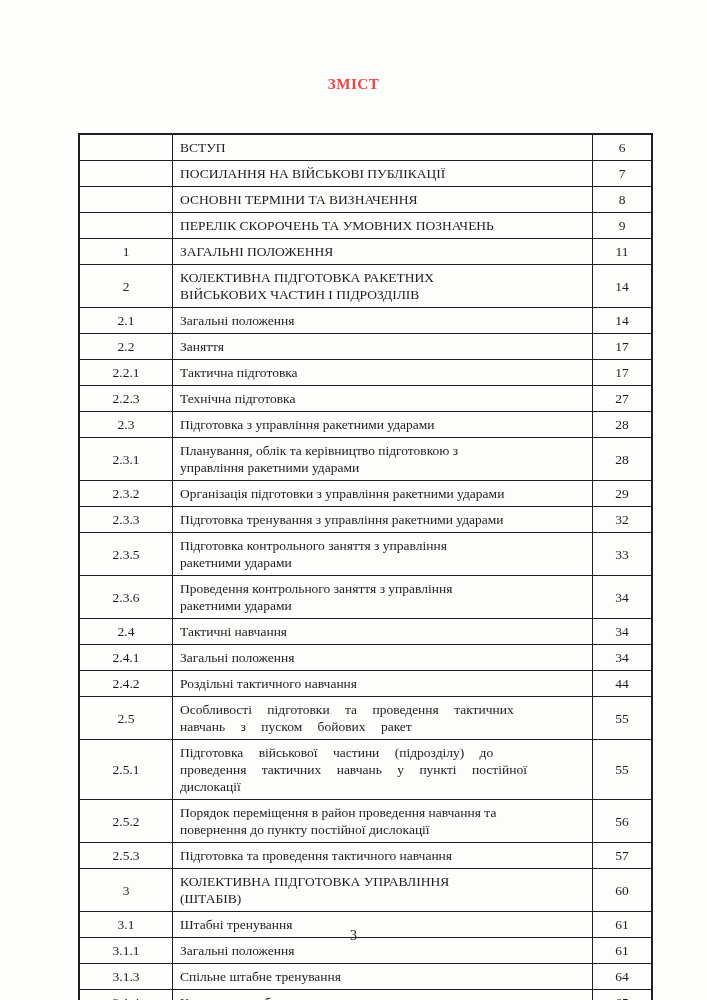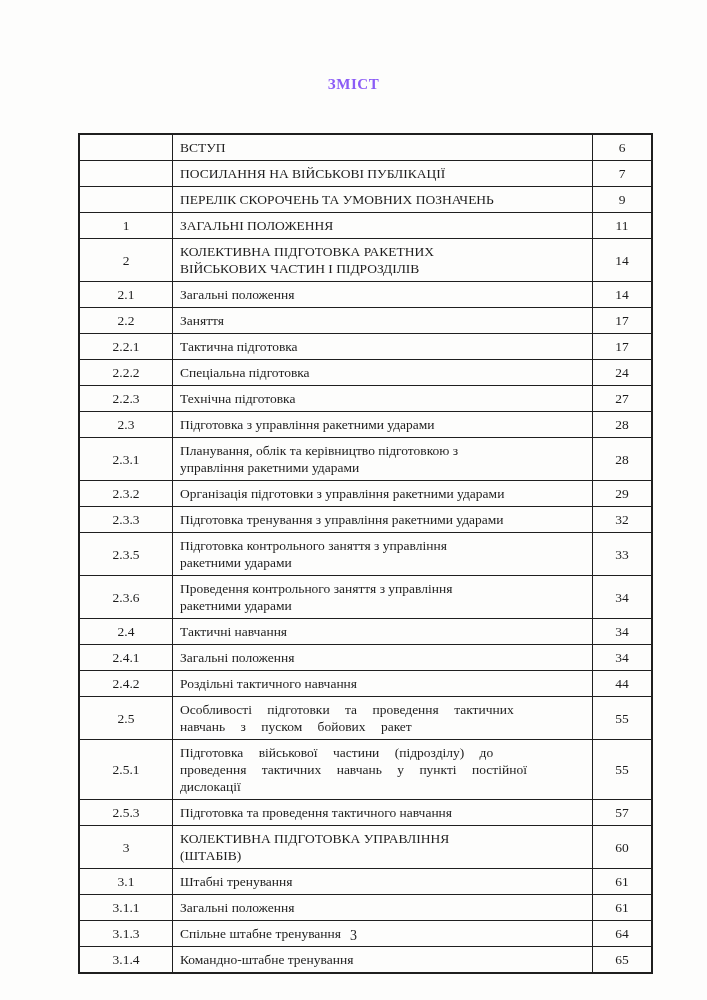--- a/index.html
+++ b/index.html
@@ -18,21 +18,21 @@
   }
   .doc-title {
     position: absolute;
     top: 76px;
     left: 0;
     width: 707px;
     text-align: center;
     font-size: 15px;
     font-weight: bold;
     letter-spacing: 0.6px;
-    color: #8b5cf6;
+    color: #ef4444;
   }
   table.toc {
     position: absolute;
     top: 133px;
     left: 78px;
     width: 547px;
     border-collapse: collapse;
     table-layout: fixed;
     font-size: 13.5px;
     line-height: 17px;
@@ -88,20 +88,25 @@
         <td class="col-title">ВСТУП</td>
         <td class="col-page">6</td>
       </tr>
       <tr>
         <td class="col-num"></td>
         <td class="col-title">ПОСИЛАННЯ НА ВІЙСЬКОВІ ПУБЛІКАЦІЇ</td>
         <td class="col-page">7</td>
       </tr>
       <tr>
         <td class="col-num"></td>
+        <td class="col-title">ОСНОВНІ ТЕРМІНИ ТА ВИЗНАЧЕННЯ</td>
+        <td class="col-page">8</td>
+      </tr>
+      <tr>
+        <td class="col-num"></td>
         <td class="col-title">ПЕРЕЛІК СКОРОЧЕНЬ ТА УМОВНИХ ПОЗНАЧЕНЬ</td>
         <td class="col-page">9</td>
       </tr>
       <tr>
         <td class="col-num">1</td>
         <td class="col-title">ЗАГАЛЬНІ ПОЛОЖЕННЯ</td>
         <td class="col-page">11</td>
       </tr>
       <tr>
         <td class="col-num">2</td>
@@ -116,25 +121,20 @@
       </tr>
       <tr>
         <td class="col-num">2.2</td>
         <td class="col-title">Заняття</td>
         <td class="col-page">17</td>
       </tr>
       <tr>
         <td class="col-num">2.2.1</td>
         <td class="col-title">Тактична підготовка</td>
         <td class="col-page">17</td>
-      </tr>
-      <tr>
-        <td class="col-num">2.2.2</td>
-        <td class="col-title">Спеціальна підготовка</td>
-        <td class="col-page">24</td>
       </tr>
       <tr>
         <td class="col-num">2.2.3</td>
         <td class="col-title">Технічна підготовка</td>
         <td class="col-page">27</td>
       </tr>
       <tr>
         <td class="col-num">2.3</td>
         <td class="col-title">Підготовка з управління ракетними ударами</td>
         <td class="col-page">28</td>
@@ -189,20 +189,26 @@
         <td class="col-page">55</td>
       </tr>
       <tr>
         <td class="col-num">2.5.1</td>
         <td class="col-title justify">Підготовка військової частини (підрозділу) до
 проведення тактичних навчань у пункті постійної
 дислокації</td>
         <td class="col-page">55</td>
       </tr>
       <tr>
+        <td class="col-num">2.5.2</td>
+        <td class="col-title">Порядок переміщення в район проведення навчання та
+повернення до пункту постійної дислокації</td>
+        <td class="col-page">56</td>
+      </tr>
+      <tr>
         <td class="col-num">2.5.3</td>
         <td class="col-title">Підготовка та проведення тактичного навчання</td>
         <td class="col-page">57</td>
       </tr>
       <tr>
         <td class="col-num">3</td>
         <td class="col-title">КОЛЕКТИВНА ПІДГОТОВКА УПРАВЛІННЯ
 (ШТАБІВ)</td>
         <td class="col-page">60</td>
       </tr>

